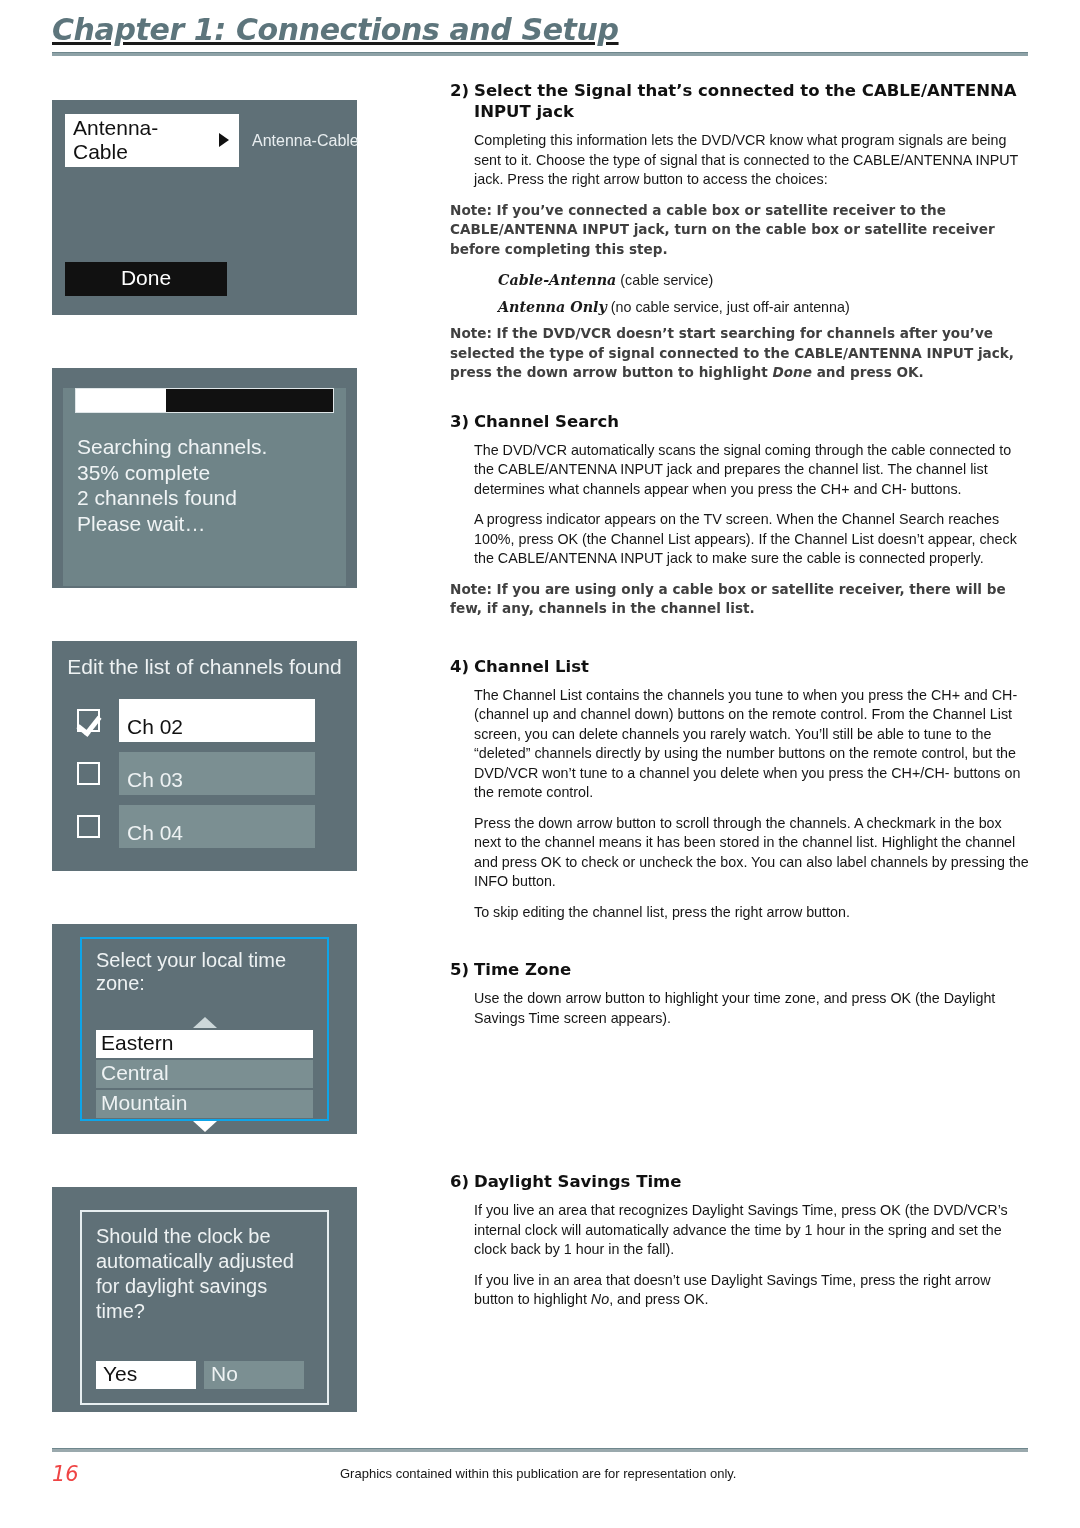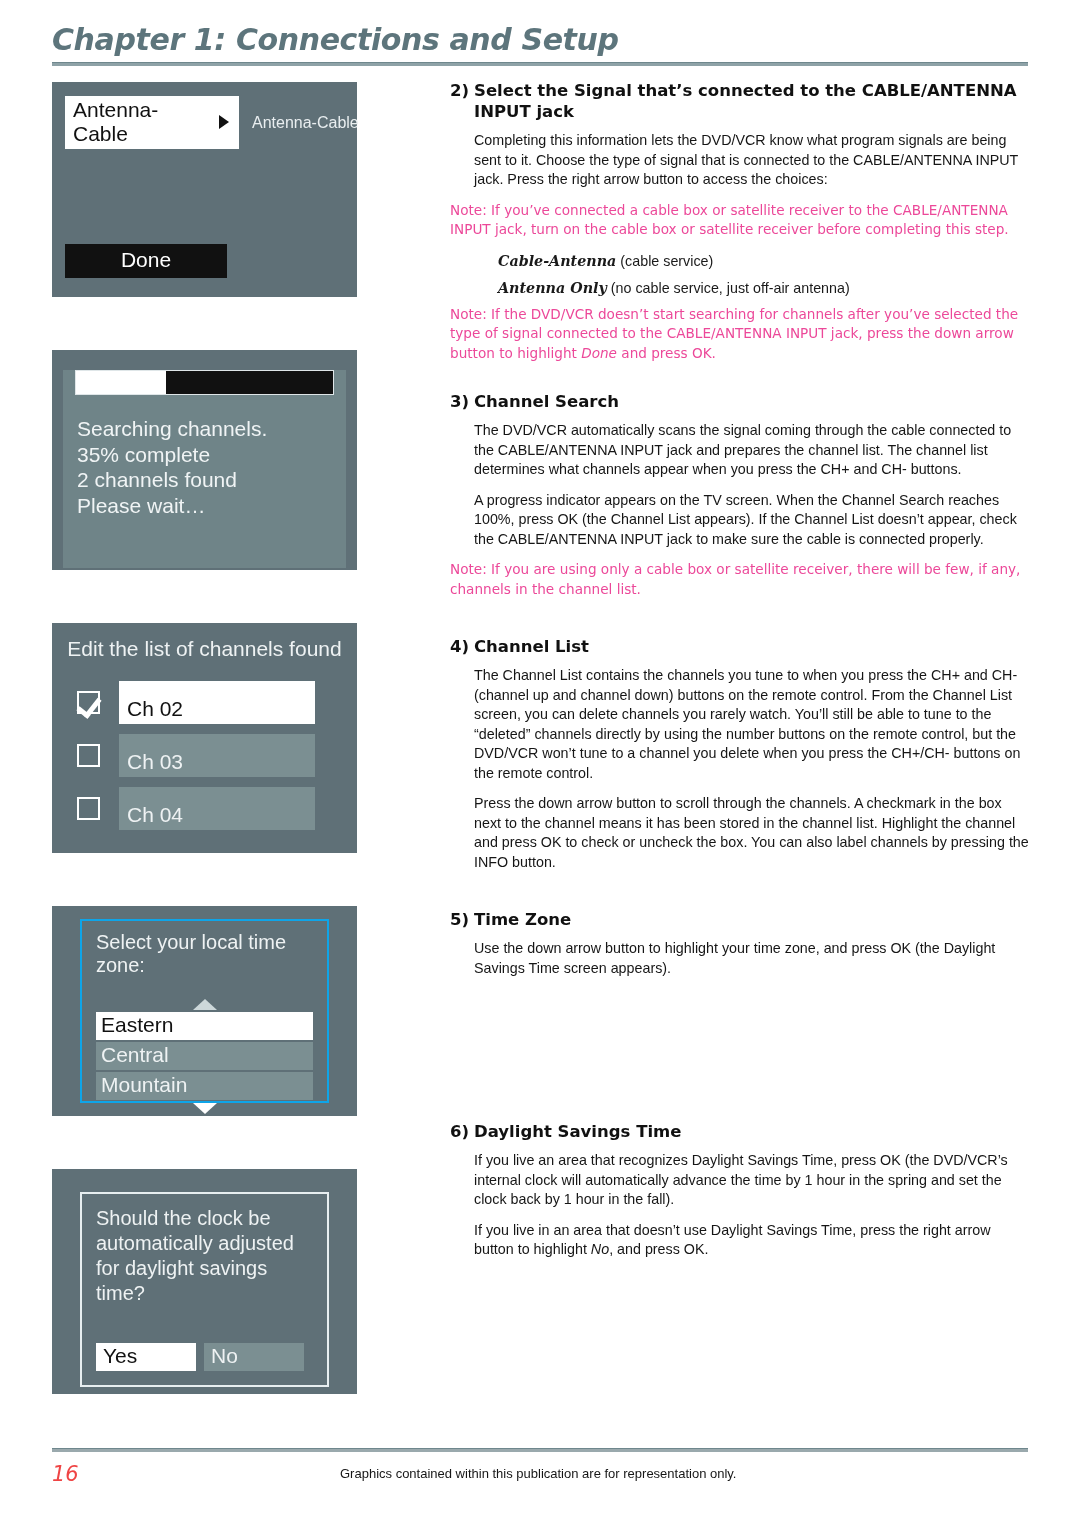--- a/index.html
+++ b/index.html
@@ -13,22 +13,23 @@
     font-family: "Liberation Sans", sans-serif;
     color: #1a1a1a;
     position: relative;
     overflow: hidden;
   }
 
   
   .chapter-header {
     position: absolute;
     left: 52px;
-    top: 22px;
+    top: 12px;
     width: 976px;
+    text-decoration: underline;
   }
   .chapter-title {
     font-family: "DejaVu Sans", sans-serif;
     font-style: italic;
     font-weight: bold;
     font-size: 30px;
     letter-spacing: -0.4px;
     color: #5d757c;
     white-space: nowrap;
   }
@@ -36,21 +37,21 @@
     margin-top: 5px;
     height: 3px;
     background: #8ea2a7;
     border-top: 1px solid #6f878d;
   }
 
   
   .screens {
     position: absolute;
     left: 52px;
-    top: 82px;
+    top: 100px;
     width: 284px;
   }
   .screen {
     width: 305px;
     background: #5f7077;
     position: relative;
     margin-bottom: 53px;
     box-sizing: border-box;
   }
   .screen.s1 { height: 215px; }
@@ -245,24 +246,24 @@
   .para {
     margin: 0 0 11px 24px;
     font-size: 14.3px;
     line-height: 19.5px;
     text-align: left;
     color: #161616;
   }
   .note {
     margin: 0 0 11px 0;
     font-family: "DejaVu Sans", sans-serif;
-    font-weight: normal;
+    font-weight: bold;
     font-size: 13.6px;
     line-height: 19.5px;
-    color: #ec4899;
+    color: #404040;
   }
   .choice {
     margin: 0 0 7px 48px;
     font-size: 14.3px;
     line-height: 20px;
   }
   .choice b {
     font-family: "DejaVu Serif", serif;
     font-style: italic;
     font-weight: bold;
@@ -412,20 +413,21 @@
   <p class="note">Note: If you are using only a cable box or satellite receiver, there will be few, if any, channels in the channel list.</p>
 
   <div class="spacer-lg"></div>
 
   <div class="sec-head">
     <span class="sec-num">4)</span>
     <span class="sec-title">Channel List</span>
   </div>
   <p class="para">The Channel List contains the channels you tune to when you press the CH+ and CH- (channel up and channel down) buttons on the remote control. From the Channel List screen, you can delete channels you rarely watch. You’ll still be able to tune to the “deleted” channels directly by using the number buttons on the remote control, but the DVD/VCR won’t tune to a channel you delete when you press the CH+/CH- buttons on the remote control.</p>
   <p class="para">Press the down arrow button to scroll through the channels. A checkmark in the box next to the channel means it has been stored in the channel list. Highlight the channel and press OK to check or uncheck the box. You can also label channels by pressing the INFO button.</p>
+  <p class="para">To skip editing the channel list, press the right arrow button.</p>
 
   <div class="spacer-lg"></div>
 
   <div class="sec-head">
     <span class="sec-num">5)</span>
     <span class="sec-title">Time Zone</span>
   </div>
   <p class="para">Use the down arrow button to highlight your time zone, and press OK (the Daylight Savings Time screen appears).</p>
 
   <div class="spacer-xl"></div>

